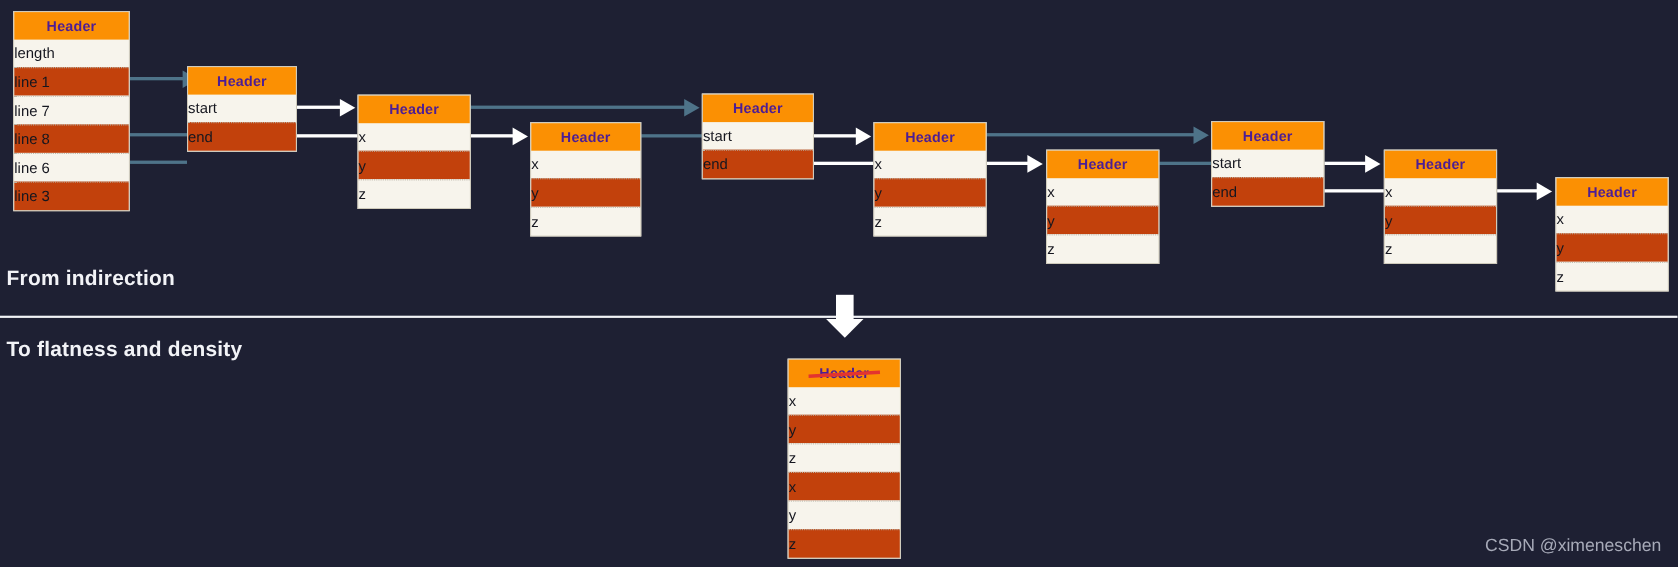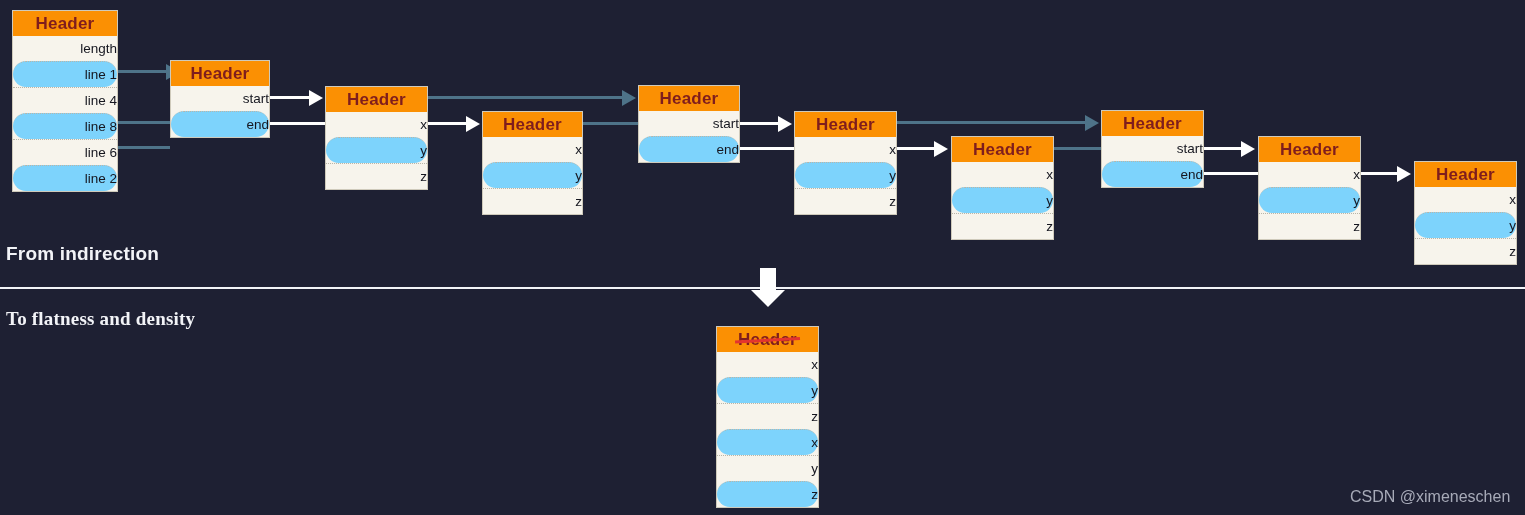--- a/index.html
+++ b/index.html
@@ -25,39 +25,39 @@
   
   .box {
     position: absolute;
     box-sizing: border-box;
     background: #f7f4ec;
     border: 1px solid #cfcabb;
     z-index: 5;
   }
   .box .hdr {
     background: #fb9003;
-    color: #7f1d1d;
+    color: #4c1d95;
     font-weight: bold;
     text-align: center;
-    font-size: 17px;
+    font-size: 13px;
     line-height: 25px;
     height: 25px;
     letter-spacing: .2px;
     position: relative;
   }
   .box .row {
     height: 25px;
     line-height: 25px;
-    text-align: right;
+    text-align: left;
     font-size: 13.5px;
     color: #15161f;
     background: #f7f4ec;
     border-top: 1px dotted #b9b5a8;
   }
-  .box .row.alt { background: #7dd3fc; border-radius: 13px; }
+  .box .row.alt { background: #c2410c; }
   .box .row.first { border-top: none; }
 
   
   .strike {
     position: absolute;
     left: 18%;
     right: 18%;
     top: 50%;
     height: 2.5px;
     background: #e3342f;
@@ -159,24 +159,24 @@
       <div class="line white" style="left: 1204px; top: 172px; width: 54px;"></div>
       <div class="line white" style="left: 1361px; top: 172px; width: 38px;"></div>
       <div class="arrowhead white" style="left: 1397px; top: 165.5px;"></div>
     </div>
 
   <div id="box-layer">
       <div class="box" style="left: 12px; top: 10px; width: 106px;">
         <div class="hdr"><span>Header</span></div>
         <div class="row first">length</div>
         <div class="row alt">line 1</div>
-        <div class="row">line 4</div>
+        <div class="row">line 7</div>
         <div class="row alt">line 8</div>
         <div class="row">line 6</div>
-        <div class="row alt">line 2</div>
+        <div class="row alt">line 3</div>
       </div>
       <div class="box" style="left: 170px; top: 60px; width: 100px;">
         <div class="hdr"><span>Header</span></div>
         <div class="row first">start</div>
         <div class="row alt">end</div>
       </div>
       <div class="box" style="left: 325px; top: 86px; width: 103px;">
         <div class="hdr"><span>Header</span></div>
         <div class="row first">x</div>
         <div class="row alt">y</div>
@@ -234,17 +234,17 @@
     </div>
 
   <div class="divider" id="section-divider" style="top: 287px;"></div>
 
   <div class="downarrow" id="down-arrow" style="left: 751px; top: 268px; width: 34px; height: 39px;">
     <div class="shaft"></div>
     <div class="head"></div>
   </div>
 
   <div class="caption" id="caption-top" style="left: 6px; top: 243px;">From indirection</div>
-  <div class="caption" id="caption-bottom" style="left: 6px; top: 308px; font-family: Liberation Serif, serif;">To flatness and density</div>
+  <div class="caption" id="caption-bottom" style="left: 6px; top: 308px;">To flatness and density</div>
 
   <div class="watermark" id="watermark" style="left: 1350px; top: 488px;">CSDN @ximeneschen</div>
 
 </div>
 
 </body></html>

